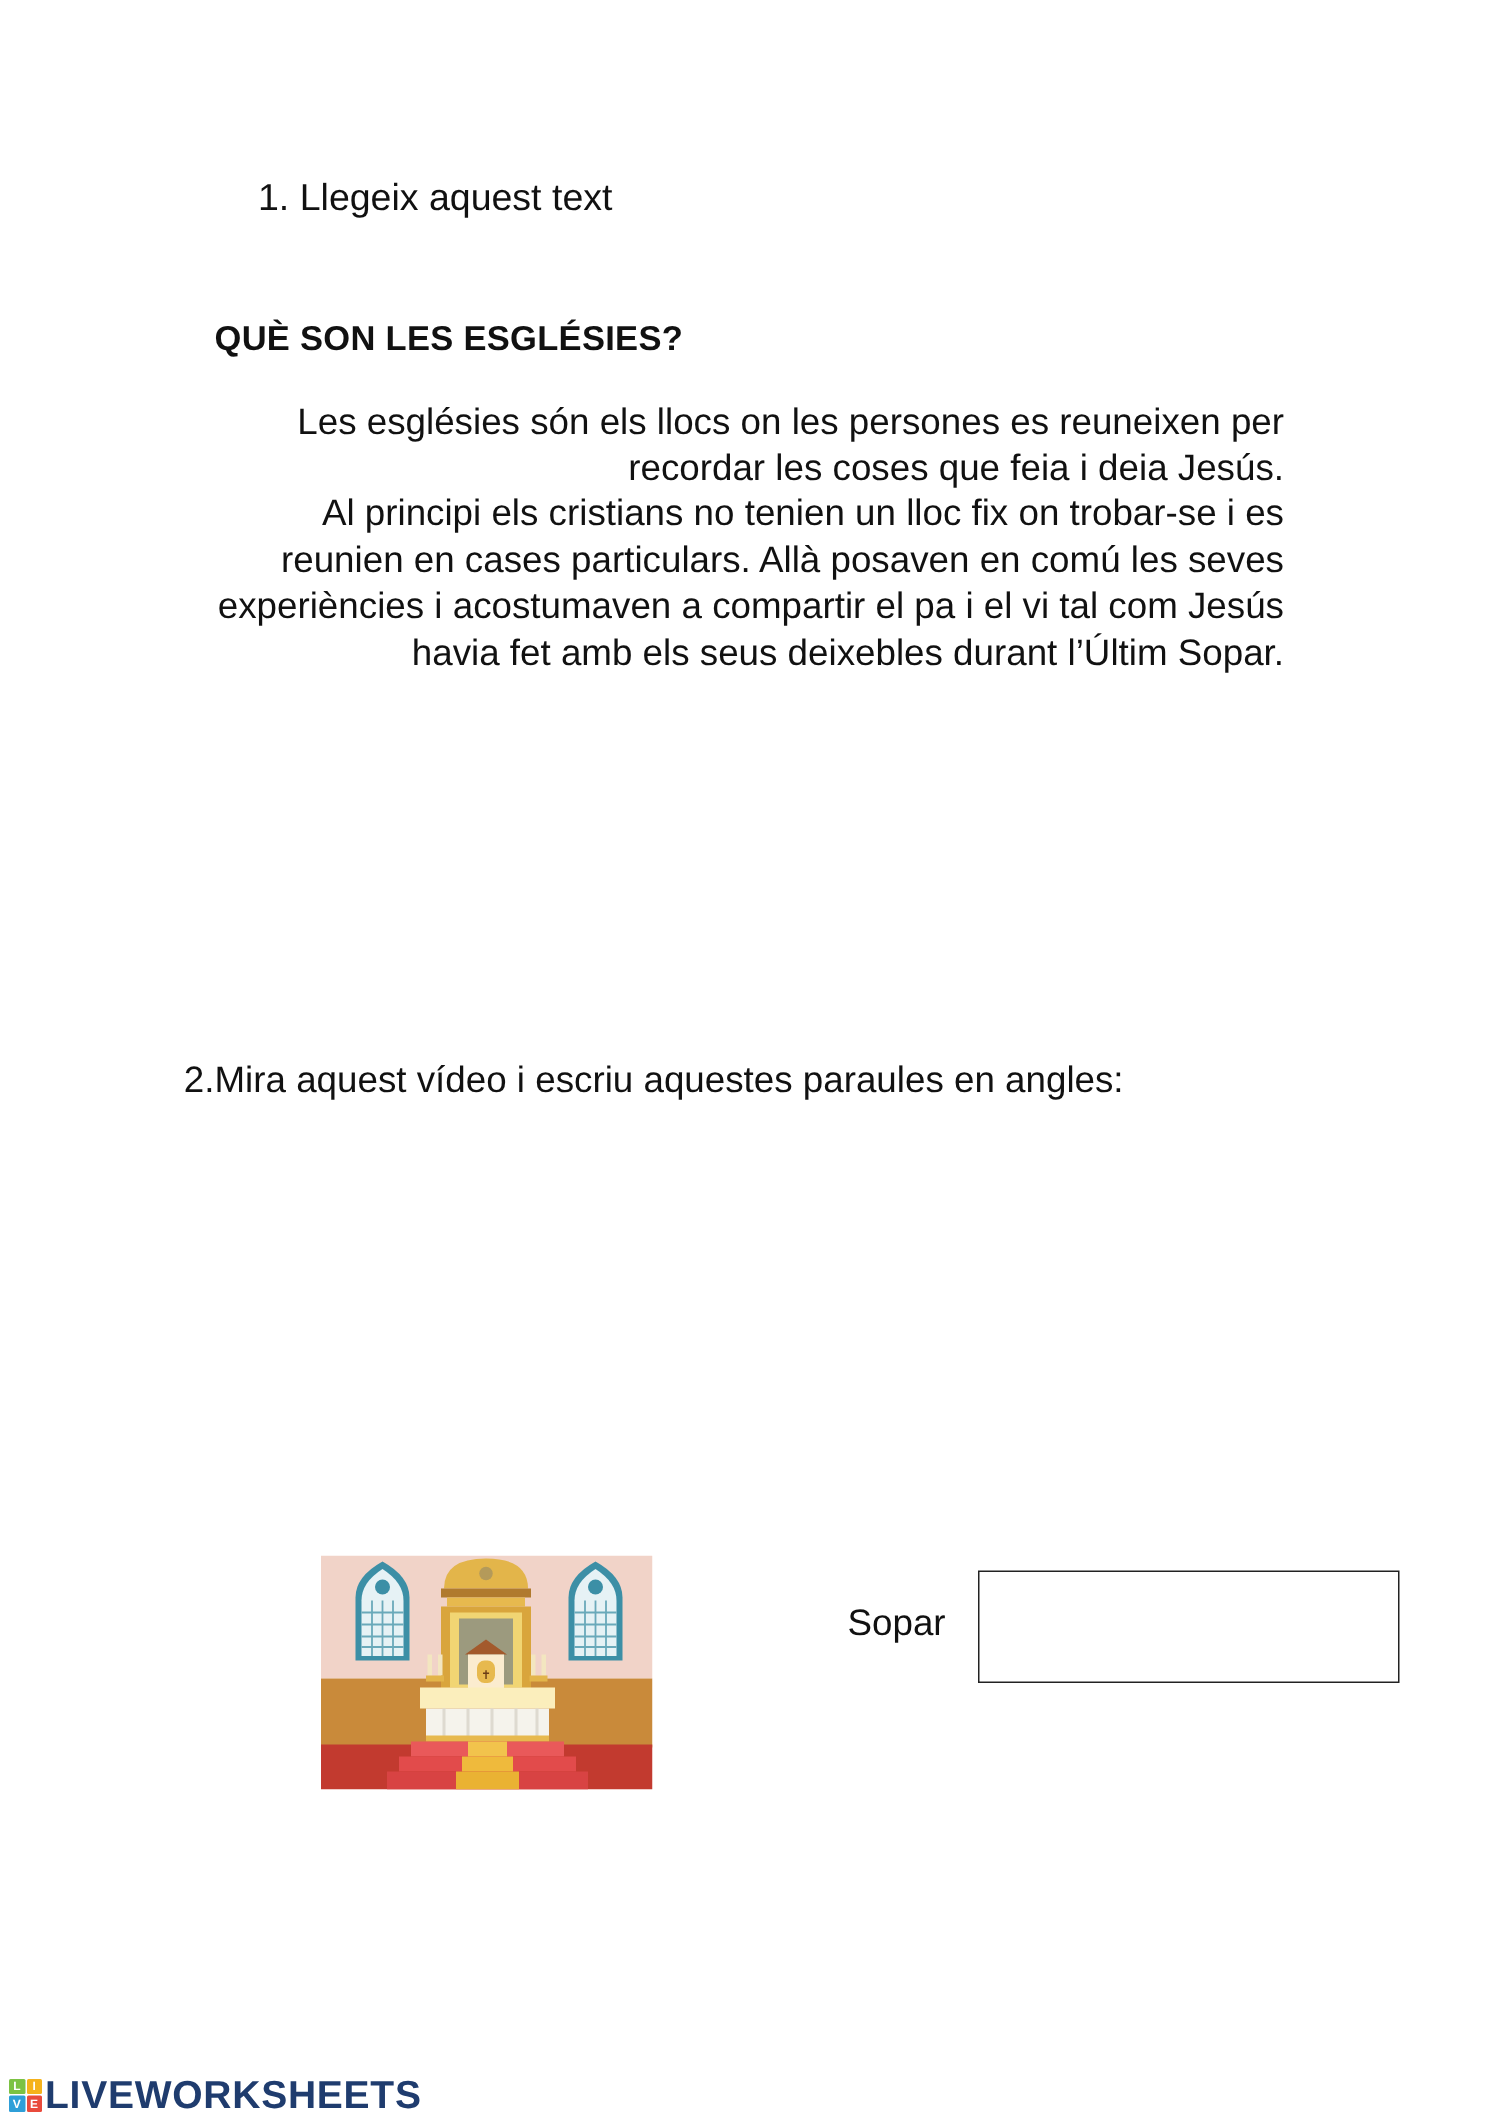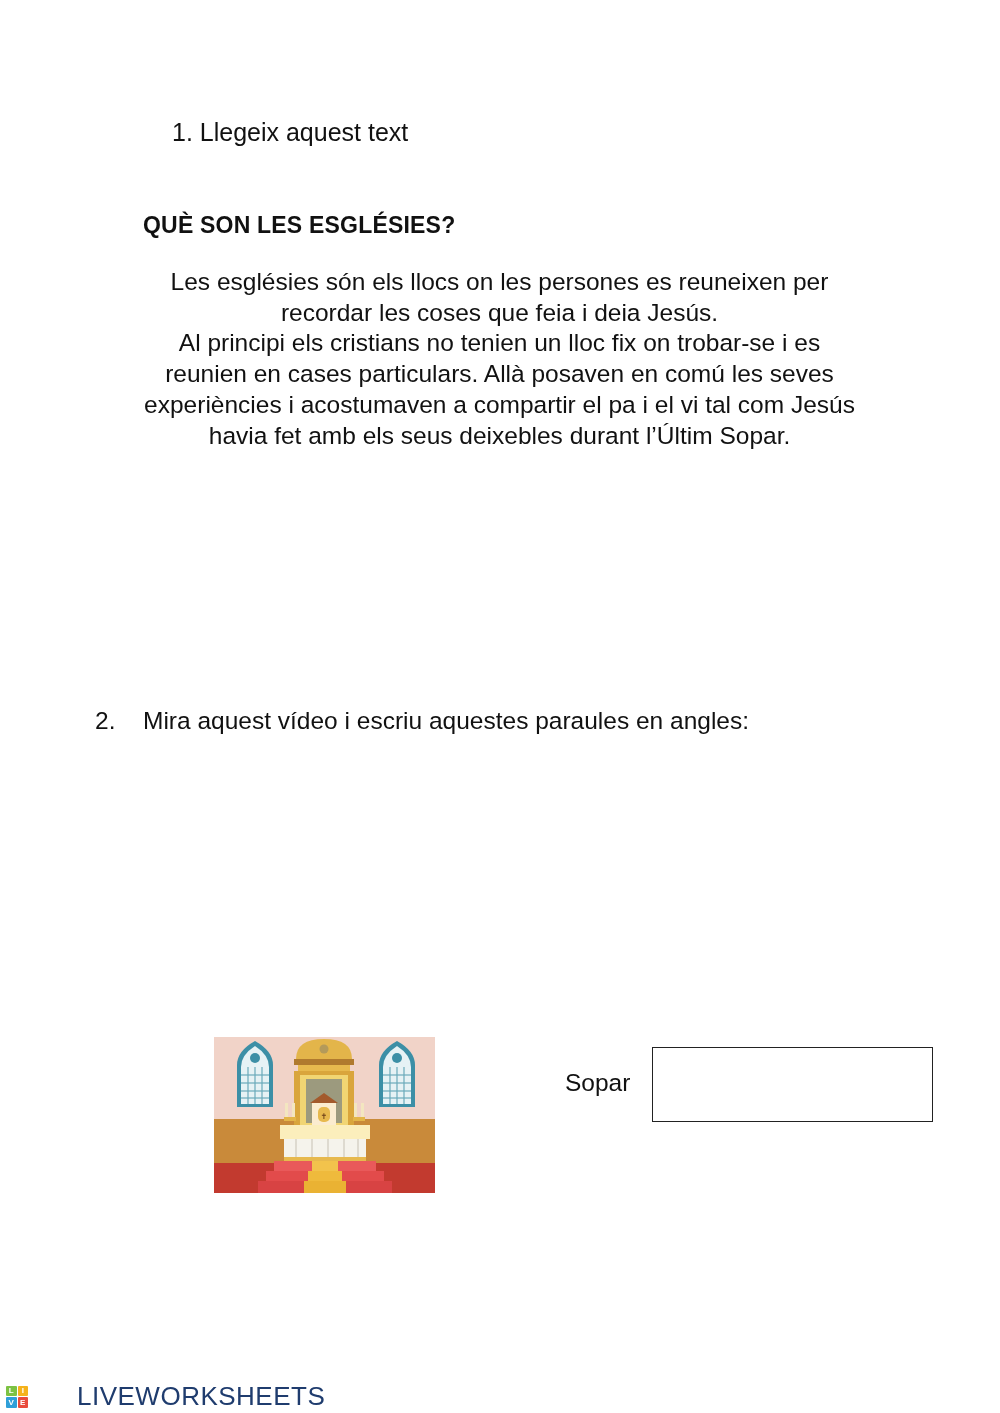--- a/index.html
+++ b/index.html
@@ -1,35 +1,35 @@
 <!DOCTYPE html>
 <html><head>
 <meta charset="utf-8">
 <style>
   html, body { margin:0; padding:0; background:#ffffff; }
   body { width:1000px; height:1413px; position:relative; overflow:hidden;
          font-family:"Liberation Sans", sans-serif; color:#111; }
-  .abs { position:absolute; }
+  .abs { position:absolute;text-align:right; }
   .step1 { left:172px; top:118px; font-size:25px; }
   .heading { left:143px; top:212px; font-size:23px; font-weight:bold; letter-spacing:0.2px; }
   .para { left:143px; top:267px; width:713px; font-size:24.5px; line-height:30.7px;
           text-align:justify; }
   .para p { margin:0; }
-  .para p.last-left { text-align:center; }
+  .para p.last-left { text-align:right; }
   .step2 { left:95px; top:667px; font-size:24.5px;margin-top:40px; }
   .step2 .num { display:inline-block; width:48px; }
   .altar-img { left:214px; top:1037px; width:221px; height:156px; }
   .altar-label { left:565px; top:1069px; font-size:24.5px; }
   .answer-box { left:652px; top:1047px; width:281px; height:75px; border:1.5px solid #222;
                 background:#fff; box-sizing:border-box; font-family:"Liberation Sans", sans-serif;
                 font-size:22px; padding:4px 8px; outline:none; }
   .logo { left:6px; top:1381px; display:flex; align-items:center; }
   .logo-icon { width:22px; height:22px; display:grid; grid-template-columns:1fr 1fr; gap:1px; margin-right:2px; }
   .logo-icon span { display:flex; align-items:center; justify-content:center; font-size:8px; font-weight:bold; color:#fff; border-radius:1px; }
-  .logo-text { font-size:26px; font-weight:normal; color:#1f3c6e; letter-spacing:0.5px;margin-left:47px; }
+  .logo-text { font-size:26px; font-weight:bold; color:#1f3c6e; letter-spacing:0.5px; }
 </style>
 </head>
 <body>
 
 <div class="abs step1">1. Llegeix aquest text</div>
 
 <div class="abs heading">QUÈ SON LES ESGLÉSIES?</div>
 
 <div class="abs para">
   <p class="last-left">Les esglésies són els llocs on les persones es reuneixen per recordar les coses que feia i deia Jesús.</p>

